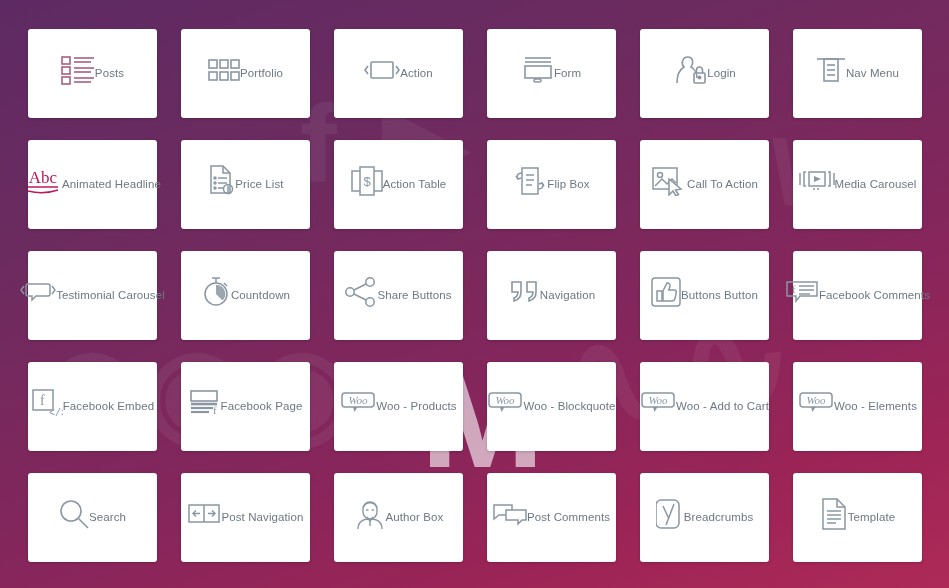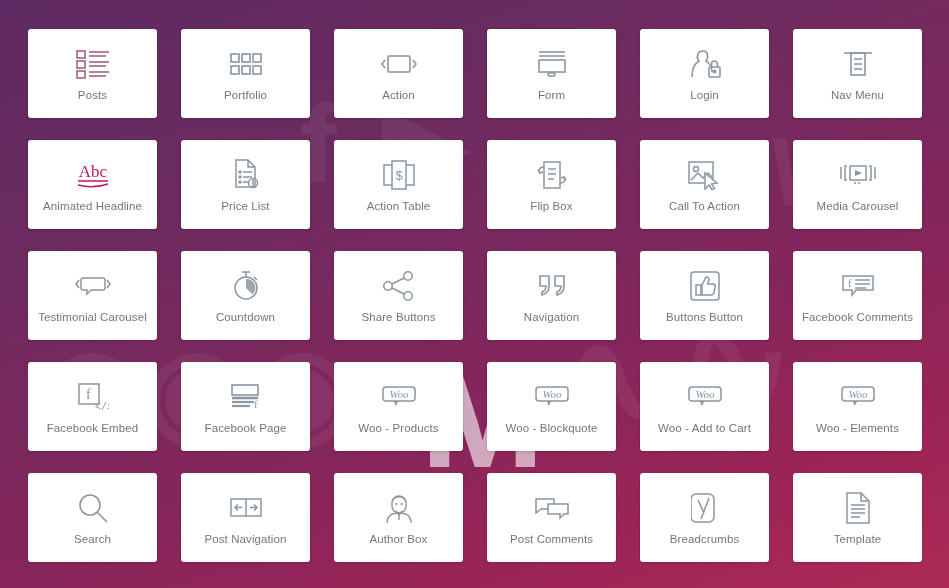--- a/index.html
+++ b/index.html
@@ -54,21 +54,21 @@
     box-sizing: border-box;
   }
 
   .card {
     width: 129px;
     height: 89px;
     background: #ffffff;
     border-radius: 3px;
     box-shadow: 0 1px 3px rgba(0,0,0,0.18);
     display: flex;
-    flex-direction: column;
+    flex-direction: row;
     align-items: center;
     justify-content: center;
     cursor: pointer;
     box-sizing: border-box;
   }
 
   .card .icon {
     height: 36px;
     display: flex;
     align-items: center;

